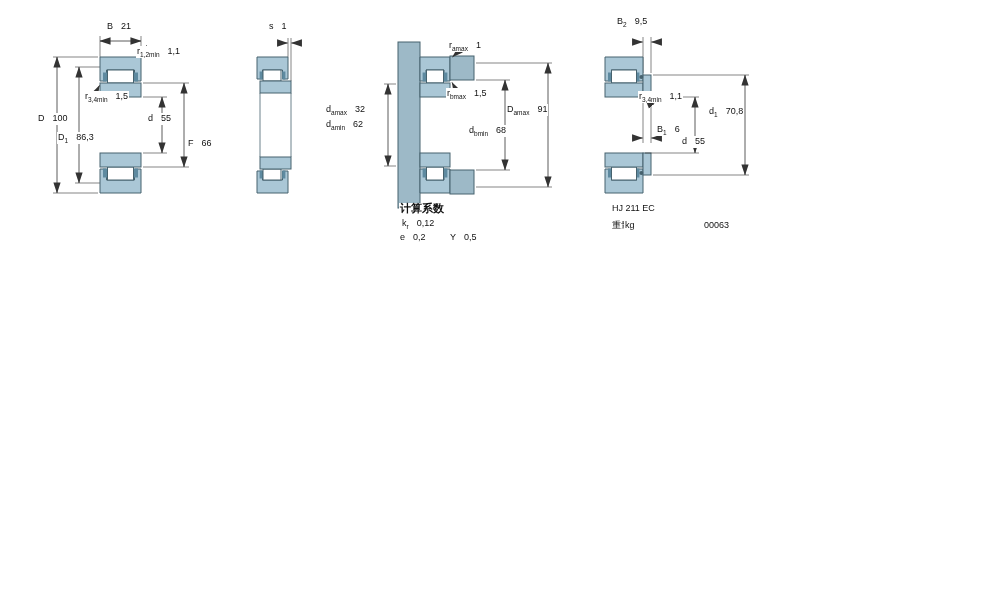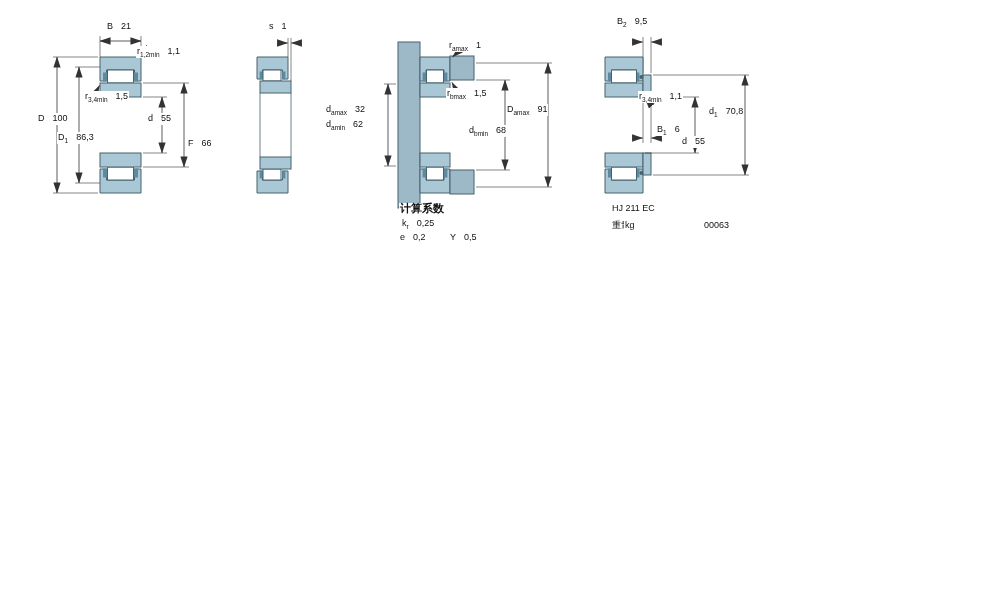--- a/index.html
+++ b/index.html
@@ -175,21 +175,21 @@
 <div class="lbl" style="left:268px;top:21px"><span>s</span><sub></sub><span class="v">1</span></div>
 
 <div class="lbl" style="left:448px;top:40px"><span>r</span><sub>amax</sub><span class="v">1</span></div>
 <div class="lbl" style="left:446px;top:88px"><span>r</span><sub>bmax</sub><span class="v">1,5</span></div>
 <div class="lbl" style="left:325px;top:104px"><span>d</span><sub>amax</sub><span class="v">32</span></div>
 <div class="lbl" style="left:325px;top:119px"><span>d</span><sub>amin</sub><span class="v">62</span></div>
 <div class="lbl" style="left:468px;top:125px"><span>d</span><sub>bmin</sub><span class="v">68</span></div>
 <div class="lbl" style="left:506px;top:104px"><span>D</span><sub>amax</sub><span class="v">91</span></div>
 
 <div class="lbl cap" style="left:399px;top:203px">计算系数</div>
-<div class="lbl" style="left:401px;top:218px"><span>k</span><sub>r</sub><span class="v">0,25</span></div>
+<div class="lbl" style="left:401px;top:218px"><span>k</span><sub>r</sub><span class="v">0,12</span></div>
 <div class="lbl" style="left:399px;top:232px"><span>e</span><sub></sub><span class="v">0,2</span></div>
 <div class="lbl" style="left:449px;top:232px"><span>Y</span><sub></sub><span class="v">0,5</span></div>
 
 <div class="lbl" style="left:616px;top:16px"><span>B</span><sub>2</sub><span class="v">9,5</span></div>
 <div class="lbl" style="left:638px;top:91px"><span>r</span><sub>3,4min</sub><span class="v">1,1</span></div>
 <div class="lbl" style="left:656px;top:124px"><span>B</span><sub>1</sub><span class="v">6</span></div>
 <div class="lbl" style="left:681px;top:136px"><span>d</span><sub></sub><span class="v">55</span></div>
 <div class="lbl" style="left:708px;top:106px"><span>d</span><sub>1</sub><span class="v">70,8</span></div>
 
 <div class="lbl" style="left:611px;top:203px">HJ 211 EC</div>

